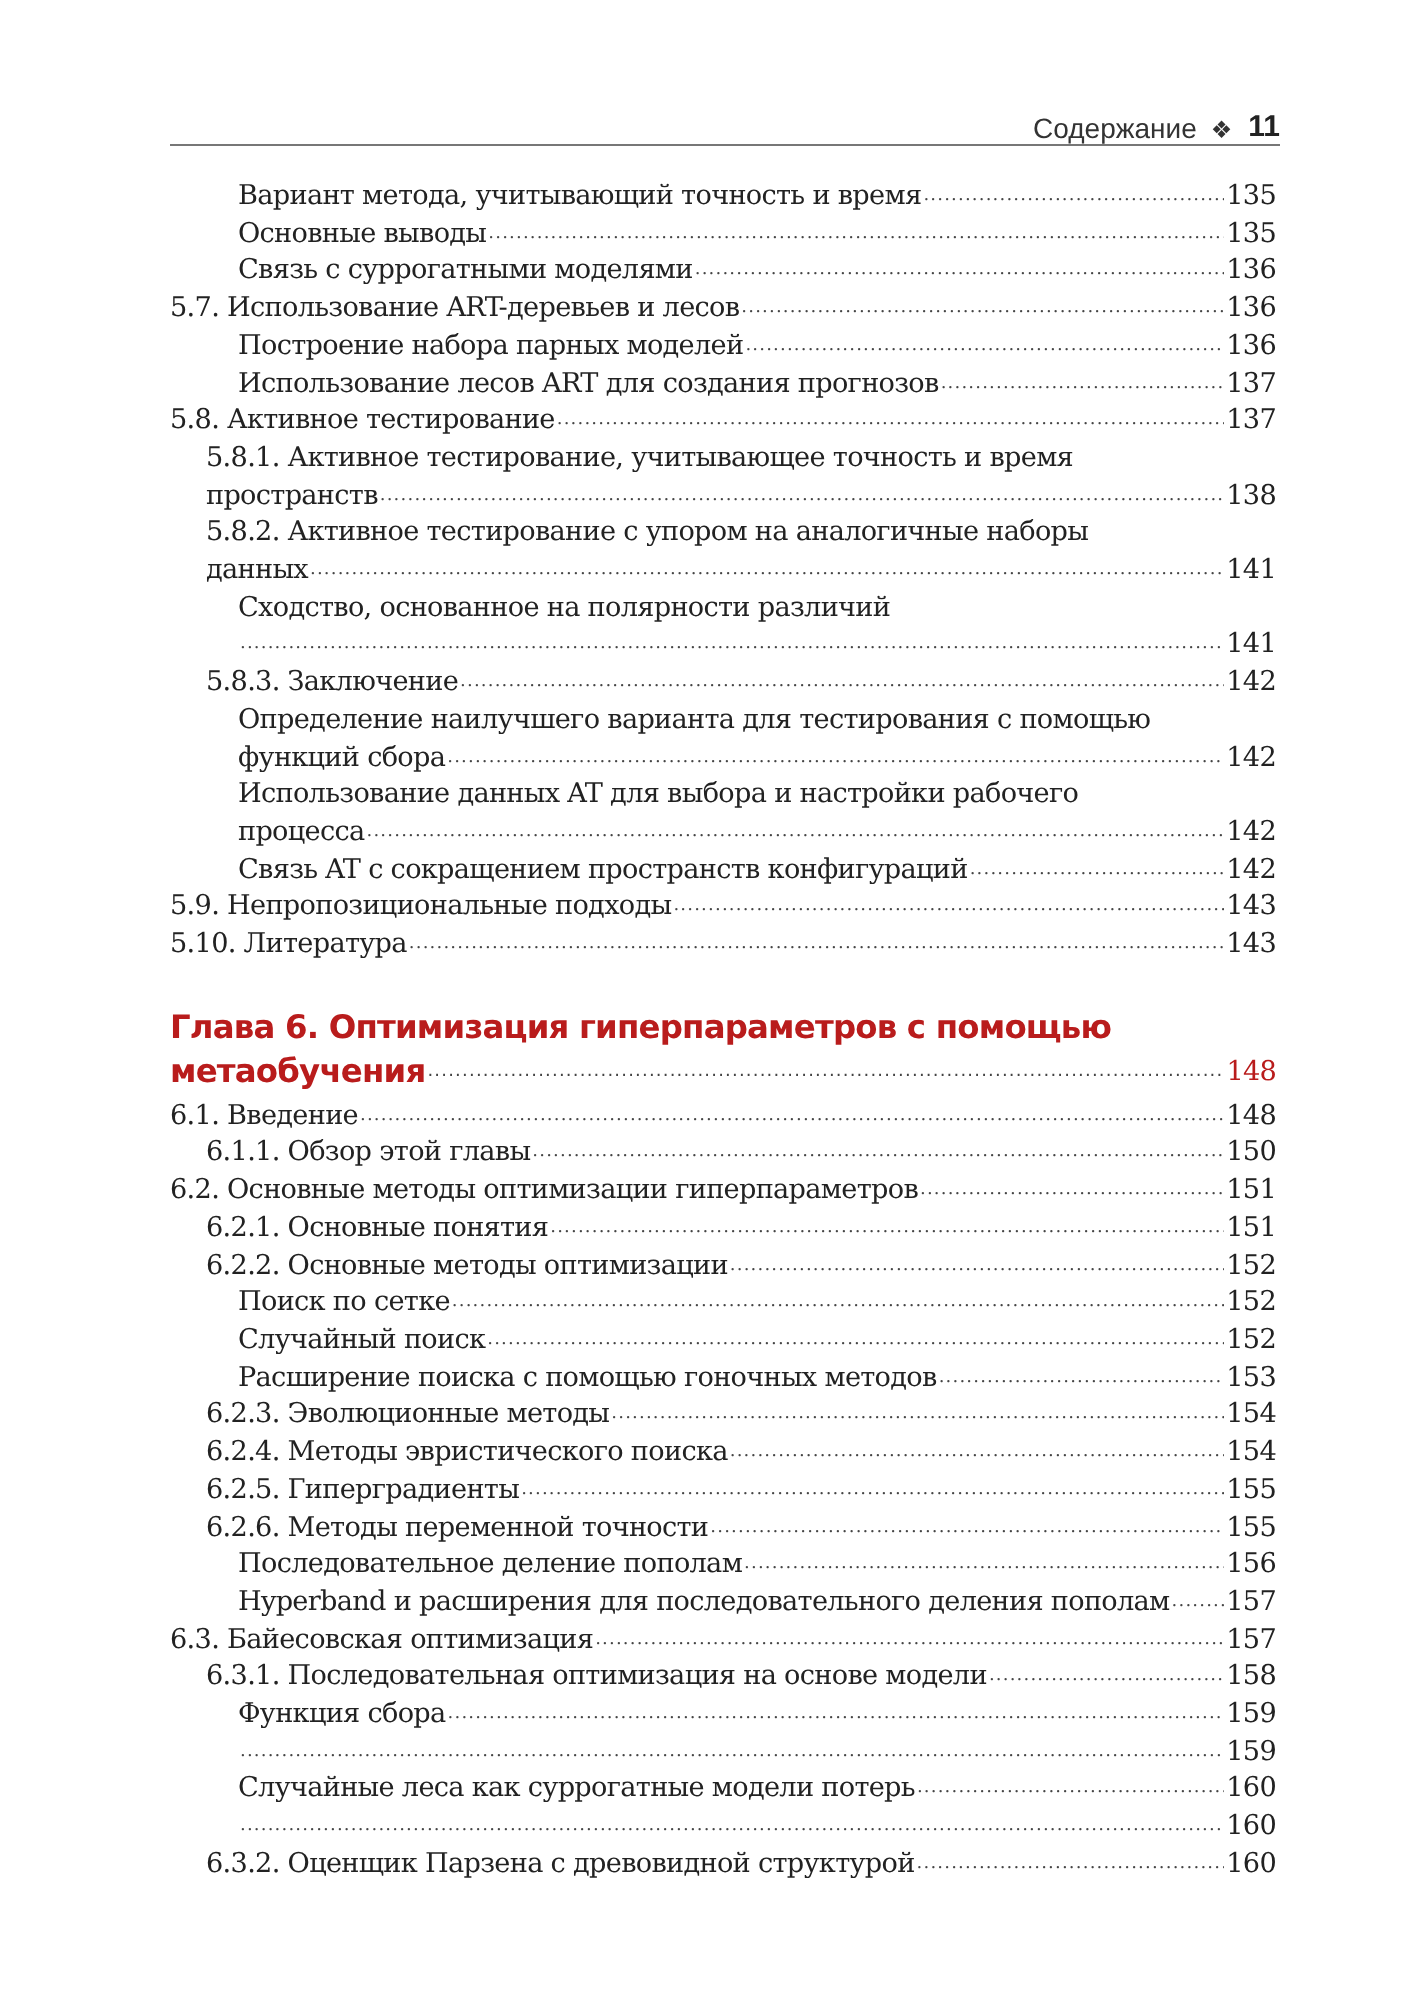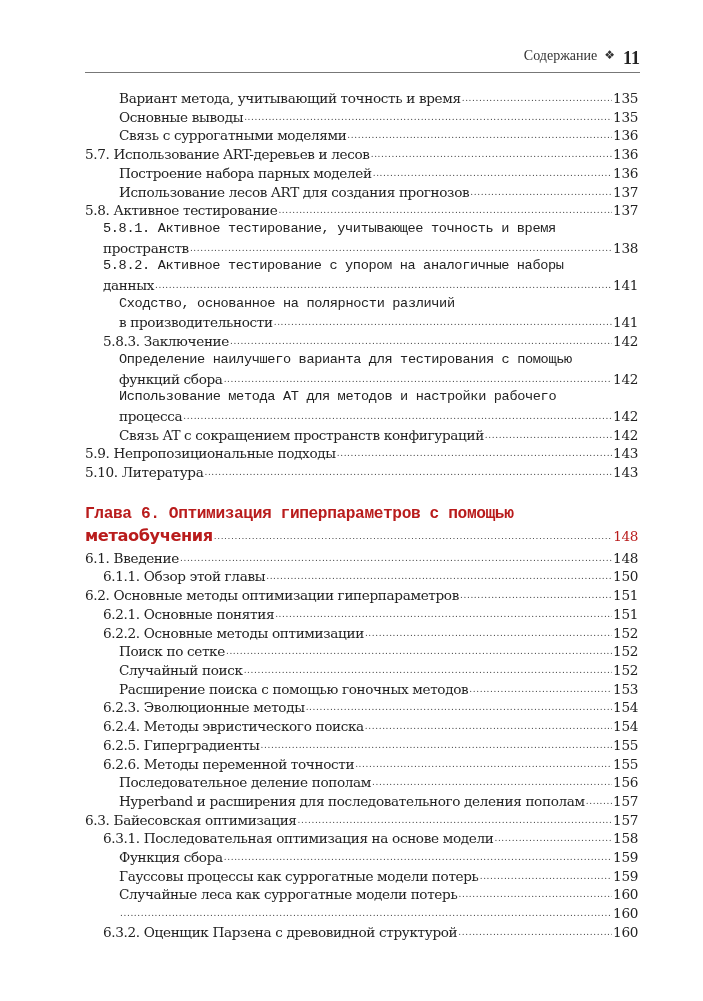--- a/index.html
+++ b/index.html
@@ -3,33 +3,33 @@
 <meta charset="utf-8">
 <style>
   html, body { margin: 0; padding: 0; }
   body {
     width: 703px; height: 1001px; background: #ffffff; position: relative; overflow: hidden;
     font-family: "DejaVu Serif", "Liberation Serif", serif; color: #222;
   }
   .header {
     position: absolute; left: 85px; top: 48px; width: 555px; height: 24px;
     border-bottom: 1.2px solid #777;
-    display: flex; justify-content: flex-end; align-items: flex-start;
-    font-family: Liberation Serif, serif;
+    display: flex; justify-content: flex-end; align-items: flex-end;
+    font-family: Liberation Sans, sans-serif;
   }
   .header .title { font-size: 14px; color: #333; }
   .header .orn { font-size: 12px; margin: 0 8px 0 7px; color: #333; }
-  .header .pnum { font-size: 18px; font-weight: bold; color: #222; }
+  .header .pnum { font-size: 15px; font-weight: bold; color: #222; }
 
   .toc { position: absolute; left: 85px; top: 89px; width: 553px; }
   .entry {
     font-size: 13.6px; line-height: 18.7px; letter-spacing: -0.35px;
     position: relative;
   }
-  .entry .line { display: block; font-family: Liberation Mono, monospace; }
+  .entry .line { display: block; }
   .entry .last { display: flex; align-items: center; }
   .entry .txt { white-space: nowrap; }
   .entry .dots {
     flex: 1; overflow: hidden; white-space: nowrap; margin: 0 1px;
     color: #444; letter-spacing: 0.6px; font-size: 9px;
   }
   .entry .dots::before {
     content: "................................................................................................................................................................................................................................................................";
   }
   .entry .pg { white-space: nowrap; text-align: right; }
@@ -117,42 +117,41 @@
         <span class="line">5.8.2. Активное тестирование с упором на аналогичные наборы</span>
         <span class="last">
           <span class="txt">данных</span>
           <span class="dots"></span>
           <span class="pg">141</span>
         </span>
       </div>
       <div class="entry l3">
         <span class="line">Сходство, основанное на полярности различий</span>
         <span class="last">
-          <span class="txt">в производительности</span>
           <span class="dots"></span>
           <span class="pg">141</span>
         </span>
       </div>
       <div class="entry l2">
         <span class="last">
           <span class="txt">5.8.3. Заключение</span>
           <span class="dots"></span>
           <span class="pg">142</span>
         </span>
       </div>
       <div class="entry l3">
         <span class="line">Определение наилучшего варианта для тестирования с помощью</span>
         <span class="last">
           <span class="txt">функций сбора</span>
           <span class="dots"></span>
           <span class="pg">142</span>
         </span>
       </div>
       <div class="entry l3">
-        <span class="line">Использование метода AT для методов и настройки рабочего</span>
+        <span class="line">Использование данных AT для выбора и настройки рабочего</span>
         <span class="last">
           <span class="txt">процесса</span>
           <span class="dots"></span>
           <span class="pg">142</span>
         </span>
       </div>
       <div class="entry l3">
         <span class="last">
           <span class="txt">Связь AT с сокращением пространств конфигураций</span>
           <span class="dots"></span>
@@ -297,21 +296,20 @@
       </div>
       <div class="entry l3">
         <span class="last">
           <span class="txt">Функция сбора</span>
           <span class="dots"></span>
           <span class="pg">159</span>
         </span>
       </div>
       <div class="entry l3">
         <span class="last">
-          <span class="txt">Гауссовы процессы как суррогатные модели потерь</span>
           <span class="dots"></span>
           <span class="pg">159</span>
         </span>
       </div>
       <div class="entry l3">
         <span class="last">
           <span class="txt">Случайные леса как суррогатные модели потерь</span>
           <span class="dots"></span>
           <span class="pg">160</span>
         </span>

